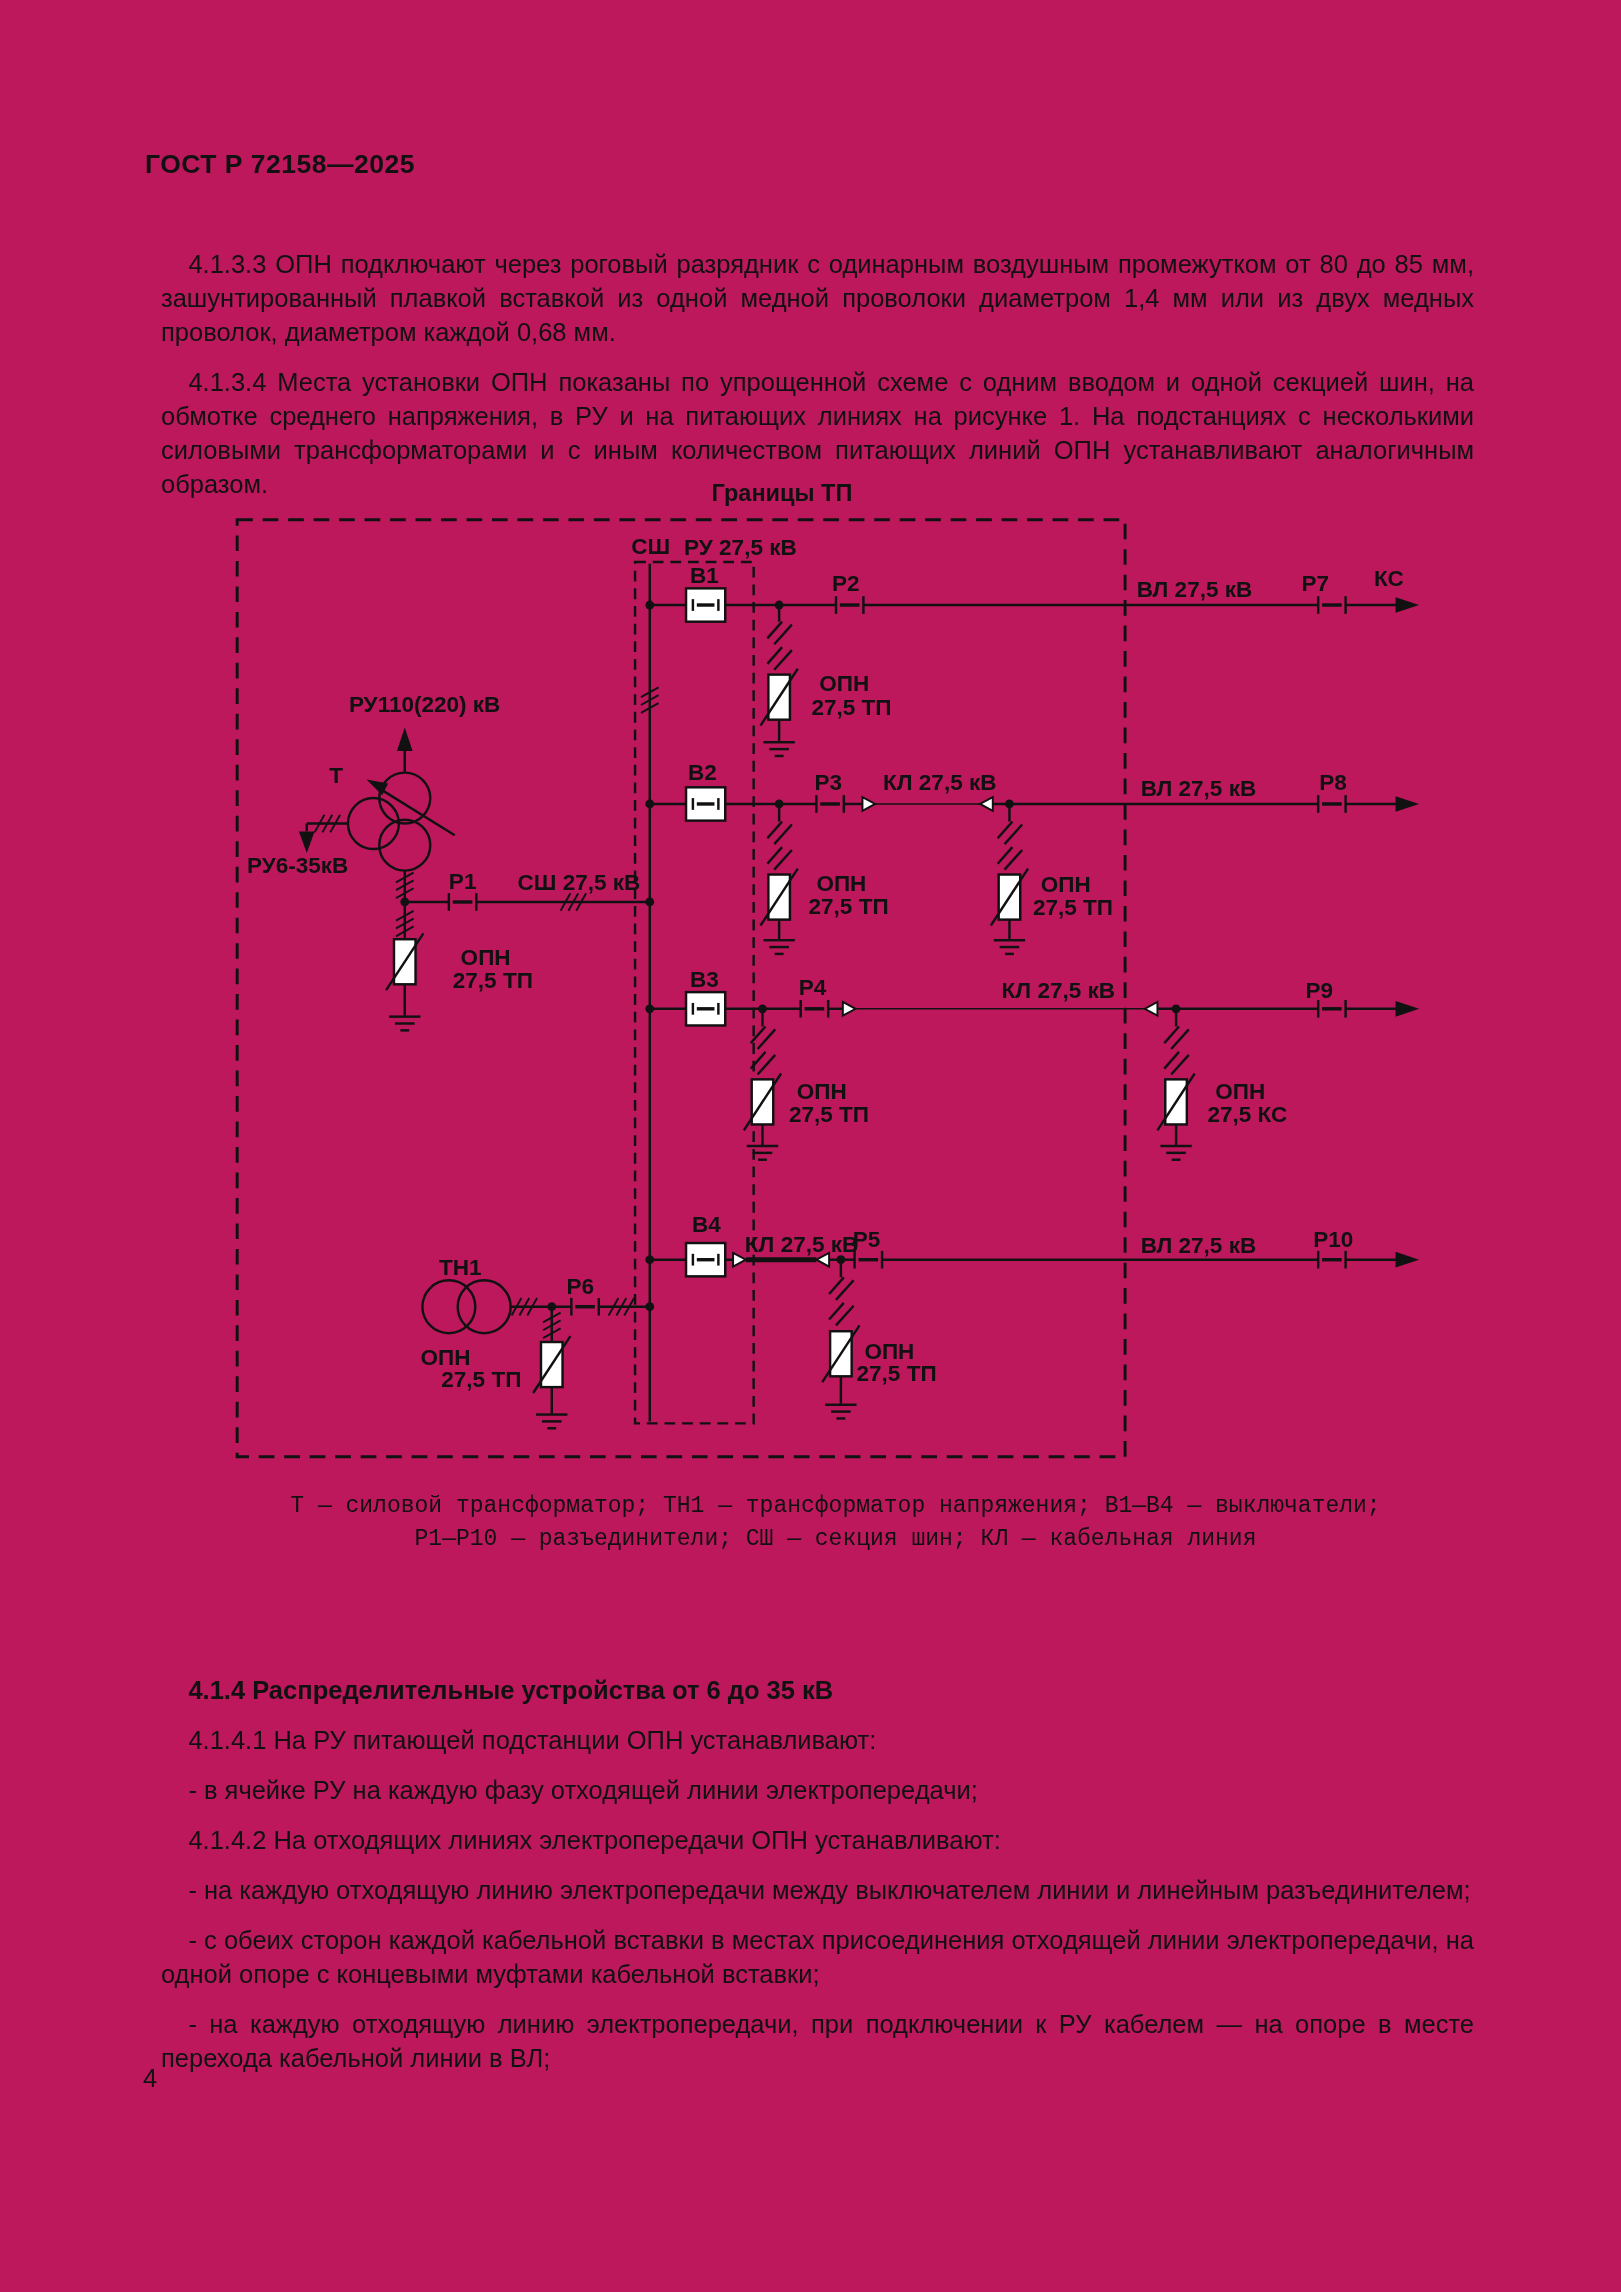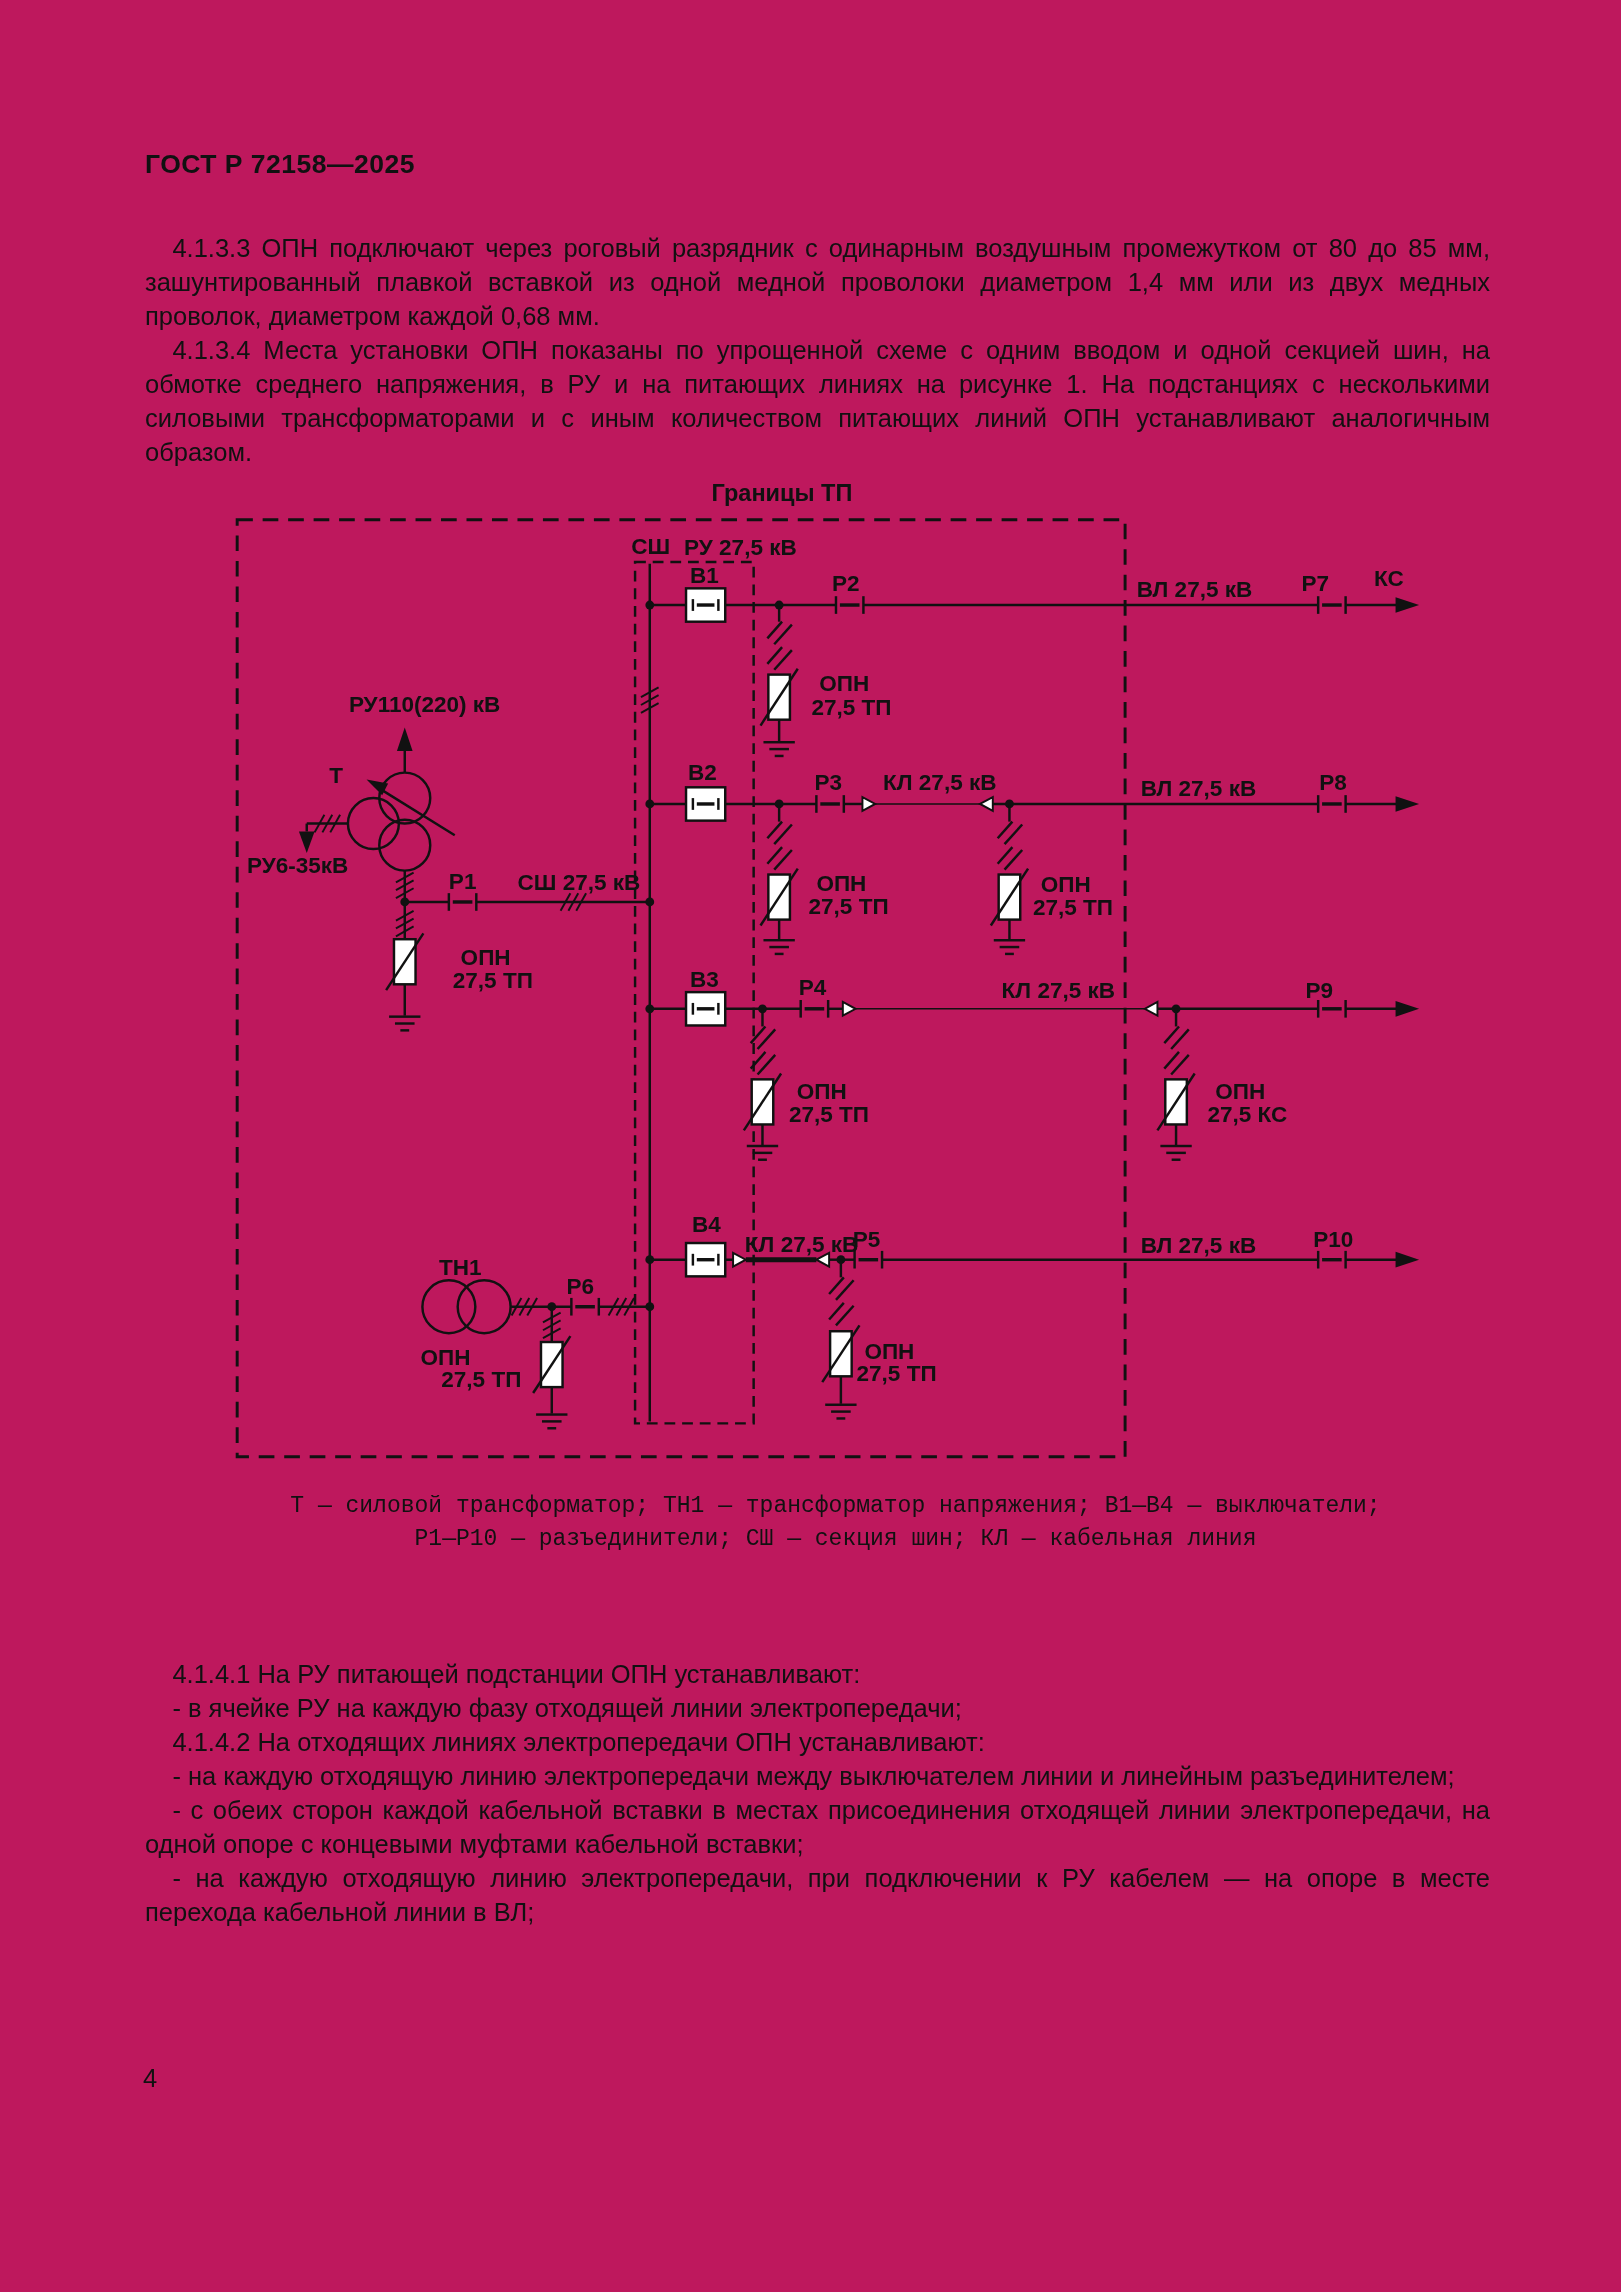--- a/index.html
+++ b/index.html
@@ -1,20 +1,20 @@
 <!DOCTYPE html>
 <html><head>
 <meta charset="utf-8">
 <style>
   html,body{margin:0;padding:0;background:#888;}
   .page{position:relative;width:1621px;height:2293px;background:#be185d;overflow:hidden;
         font-family:"Liberation Sans",sans-serif;color:#111;}
   .doc-code{position:absolute;left:145px;top:149px;font-size:26.5px;font-weight:700;letter-spacing:0.5px;}
   .tblock{position:absolute;left:145px;width:1345px;font-size:25.5px;line-height:34px;text-align:justify;}
-  .tblock p{margin:0;text-indent:27.4px;}
+  .tblock p{margin:16px;text-indent:27.4px;}
   .tblock p.bold{font-weight:700;}
   .cap{position:absolute;left:163px;width:1345px;text-align:center;font-family:Liberation Mono, monospace;}
   .cap div{white-space:nowrap;}
   .caption{top:1490px;font-size:23px;line-height:33px;}
   .figtitle{top:1564px;font-size:25.5px;line-height:32px;}
   .pagenum{position:absolute;left:143px;top:2064px;font-size:25.5px;}
   svg.fig{position:absolute;left:0;top:0;pointer-events:none;}
   svg.fig text{font-family:"Liberation Sans",sans-serif;font-weight:700;font-size:23px;fill:#111;}
   svg.fig text.big{font-size:24px;}
 </style>
@@ -289,20 +289,21 @@
       <text x="532" y="1415" text-anchor="end">27,5 ТП</text>
     </g>
   </svg>
 
   <div class="cap caption">
     <div>Т — силовой трансформатор; ТН1 — трансформатор напряжения; В1—В4 — выключатели;</div>
     <div>Р1—Р10 — разъединители; СШ — секция шин; КЛ — кабельная линия</div>
   </div>
 
   <div class="tblock" style="top:1657px;line-height:34px;">
+    <p class="bold">4.1.4 Распределительные устройства от 6 до 35 кВ</p>
     <p>4.1.4.1 На РУ питающей подстанции ОПН устанавливают:</p>
     <p>- в ячейке РУ на каждую фазу отходящей линии электропередачи;</p>
     <p>4.1.4.2 На отходящих линиях электропередачи ОПН устанавливают:</p>
     <p>- на каждую отходящую линию электропередачи между выключателем линии и линейным разъединителем;</p>
     <p>- с обеих сторон каждой кабельной вставки в местах присоединения отходящей линии электропередачи, на одной опоре с концевыми муфтами кабельной вставки;</p>
     <p>- на каждую отходящую линию электропередачи, при подключении к РУ кабелем — на опоре в месте перехода кабельной линии в ВЛ;</p>
   </div>
 
   <div class="pagenum">4</div>
 

